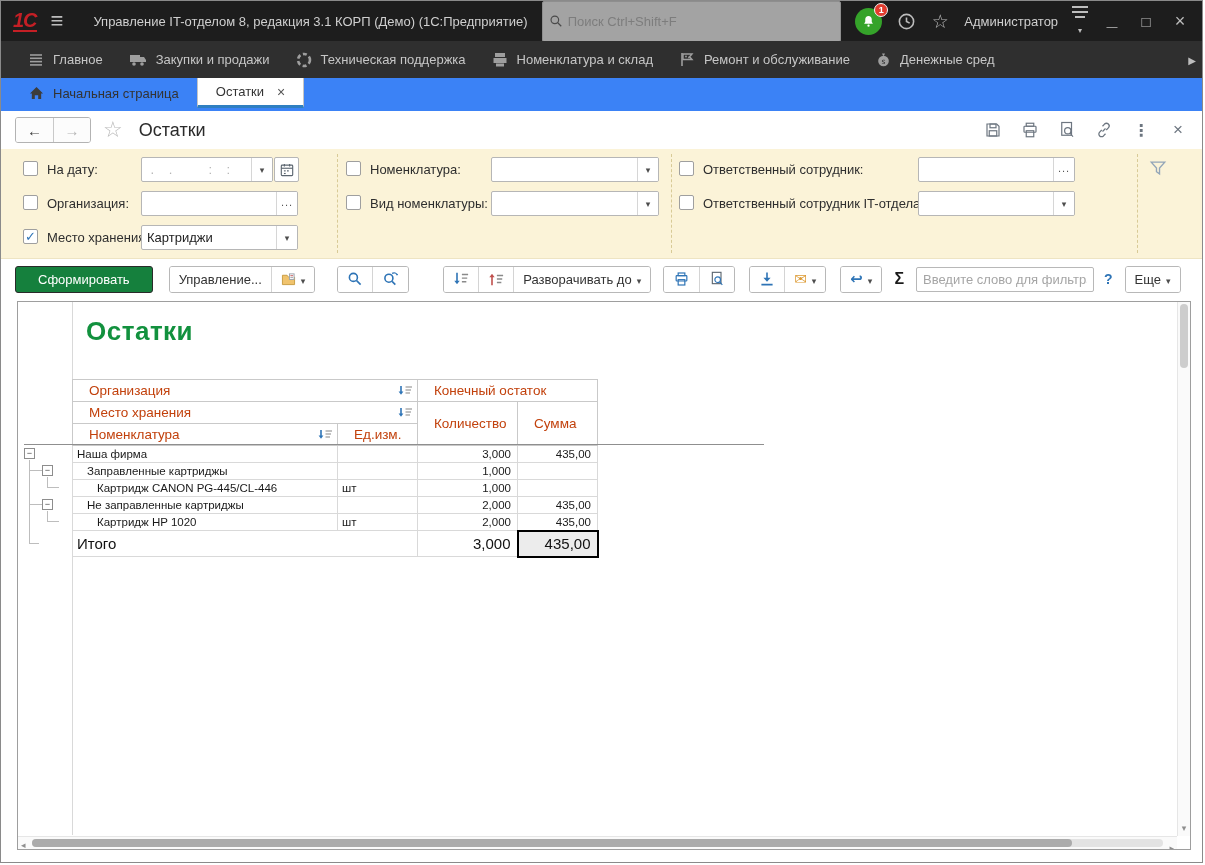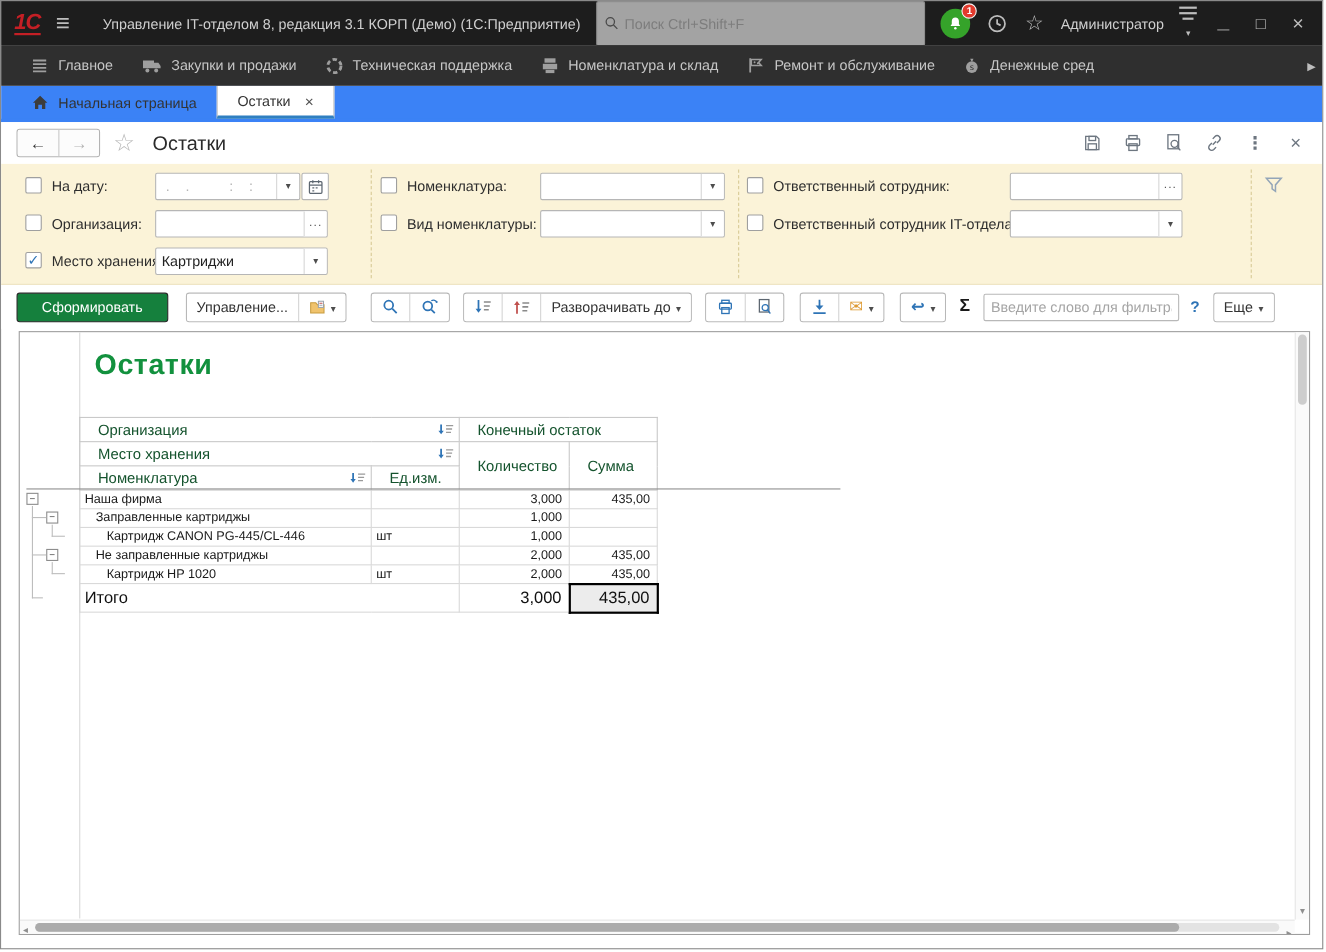--- a/index.html
+++ b/index.html
@@ -85,21 +85,21 @@
   .g-undo::after { content:"↩"; color:#2e74b6; font-size:15px; font-weight:bold; }
 
   
   .report { position:relative; margin:2px 14px 0 16px; width:1174px; height:549px; border:1px solid #9e9e9e; background:#fff; overflow:hidden; }
   .rtitle { position:absolute; left:68px; top:14px; font-size:26px; font-weight:bold; color:#12913e; letter-spacing:0.5px; }
   .gutterline { position:absolute; left:54px; top:0; bottom:14px; width:0; border-left:1px solid #d9d9d9; }
   .rtable { position:absolute; left:54px; top:77px; border-collapse:collapse; table-layout:fixed; }
   .rtable col.c-name { width:265px; } .rtable col.c-unit { width:80px; }
   .rtable col.c-qty { width:100px; } .rtable col.c-sum { width:80px; }
   .rtable td { border:1px solid #d9d9d9; font-size:11.5px; color:#1a1a1a; height:17px; padding:0 4px; overflow:hidden; white-space:nowrap; }
-  .rtable tr.hrow td { border-color:#c9c9c9; font-size:13.5px; color:#14532d; height:22px;padding-left:16px; }
+  .rtable tr.hrow td { border-color:#c9c9c9; font-size:13.5px; color:#c2410c; height:22px;padding-left:16px; }
   .hcell { display:flex; align-items:center; }
   .hcell .sp { flex:1; }
   .num { text-align:right; padding-right:6px !important; }
   .lvl0 { padding-left:4px !important; } .lvl1 { padding-left:14px !important; } .lvl2 { padding-left:24px !important; }
   tr.trow td { font-size:15px; height:26px; color:#111; }
   td.sel { border:2px solid #000 !important; background:#ececec; }
   .strongline { position:absolute; left:6px; top:142px; width:740px; height:1px; background:#8f8f8f; }
   .exp { position:absolute; width:11px; height:11px; border:1px solid #8d8d8d; background:#fff; font-size:9px; line-height:9px; text-align:center; color:#444; }
   .exp::after { content:"−"; }
   .tline { position:absolute; background:#bdbdbd; }
@@ -368,21 +368,21 @@
       <span class="gbtn">
         <svg width="17" height="16" viewBox="0 0 20 20">
             <circle cx="8" cy="9" r="5" fill="none" stroke="#2e74b6" stroke-width="2"></circle>
             <line x1="12" y1="13" x2="16" y2="17" stroke="#2e74b6" stroke-width="2"></line>
             <path d="M12 3c2.5-1.5 5.5-.5 6.5 2" fill="none" stroke="#2e74b6" stroke-width="1.6"></path>
             <path d="M19.5 3.5l-1 2-2-.8z" fill="#2e74b6"></path>
           </svg>
       </span>
     </div>
 
-    <div class="grp" style="margin-left:12px">
+    <div class="grp" style="margin-left:34px">
       <span class="gbtn">
         <svg width="16" height="16" viewBox="0 0 18 18">
             <line x1="4.5" y1="2" x2="4.5" y2="13" stroke="#2e74b6" stroke-width="1.8"></line>
             <path d="M1.5 11l3 4 3-4z" fill="#2e74b6"></path>
             <g stroke="#8a8a8a" stroke-width="1.6">
               <line x1="10" y1="4" x2="17" y2="4"></line>
               <line x1="10" y1="8" x2="16" y2="8"></line>
               <line x1="10" y1="12" x2="15" y2="12"></line>
             </g>
           </svg>

